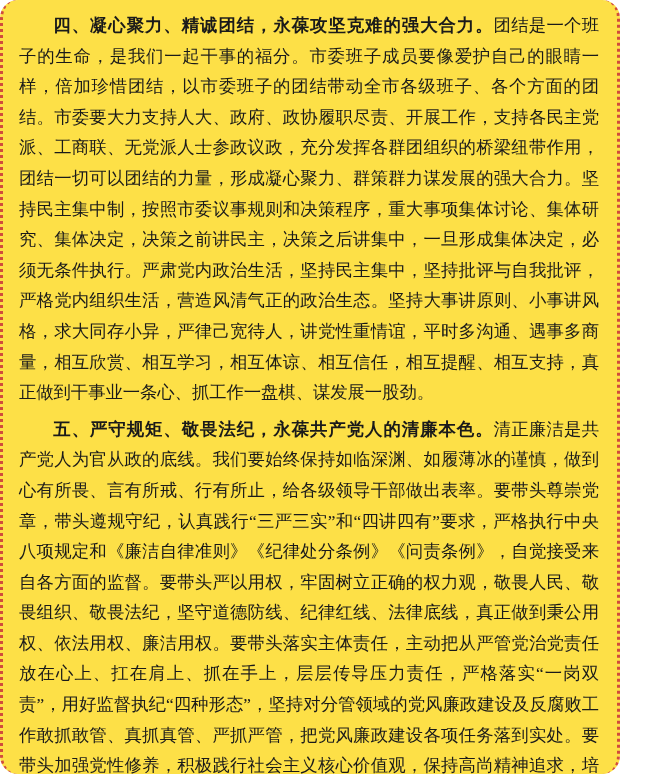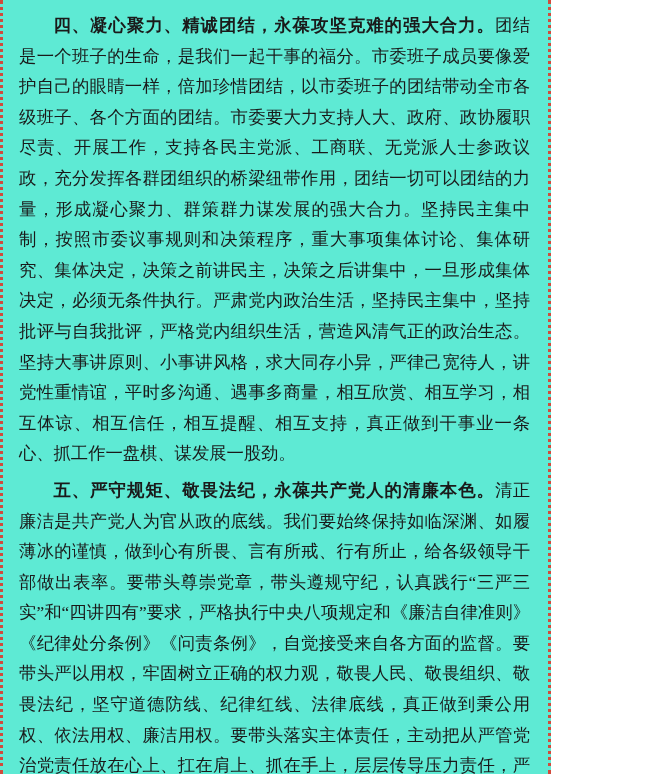--- a/index.html
+++ b/index.html
@@ -9,27 +9,28 @@
   }
   body {
     width: 672px;
     height: 774px;
     font-family: "Liberation Serif", "DejaVu Serif", serif;
     color: #1a1a1a;
     overflow: hidden;
   }
   .page {
     position: relative;
-    width: 551px;
+    width: 620px;
     height: 774px;
     box-sizing: border-box;
-    background: #5eead4;
+    background: #fde047;
     border-left: 3px dotted #d14b3c;
     border-right: 3px dotted #d14b3c;
     padding: 10px 18px 8px 16px;
+    border-radius: 18px;
   }
   .doc-body {
     width: 100%;
   }
   p.para {
     margin: 0 0 2px 0;
     text-align: justify;
     text-justify: inter-ideograph;
     font-size: 17.4px;
     line-height: 30.6px;

